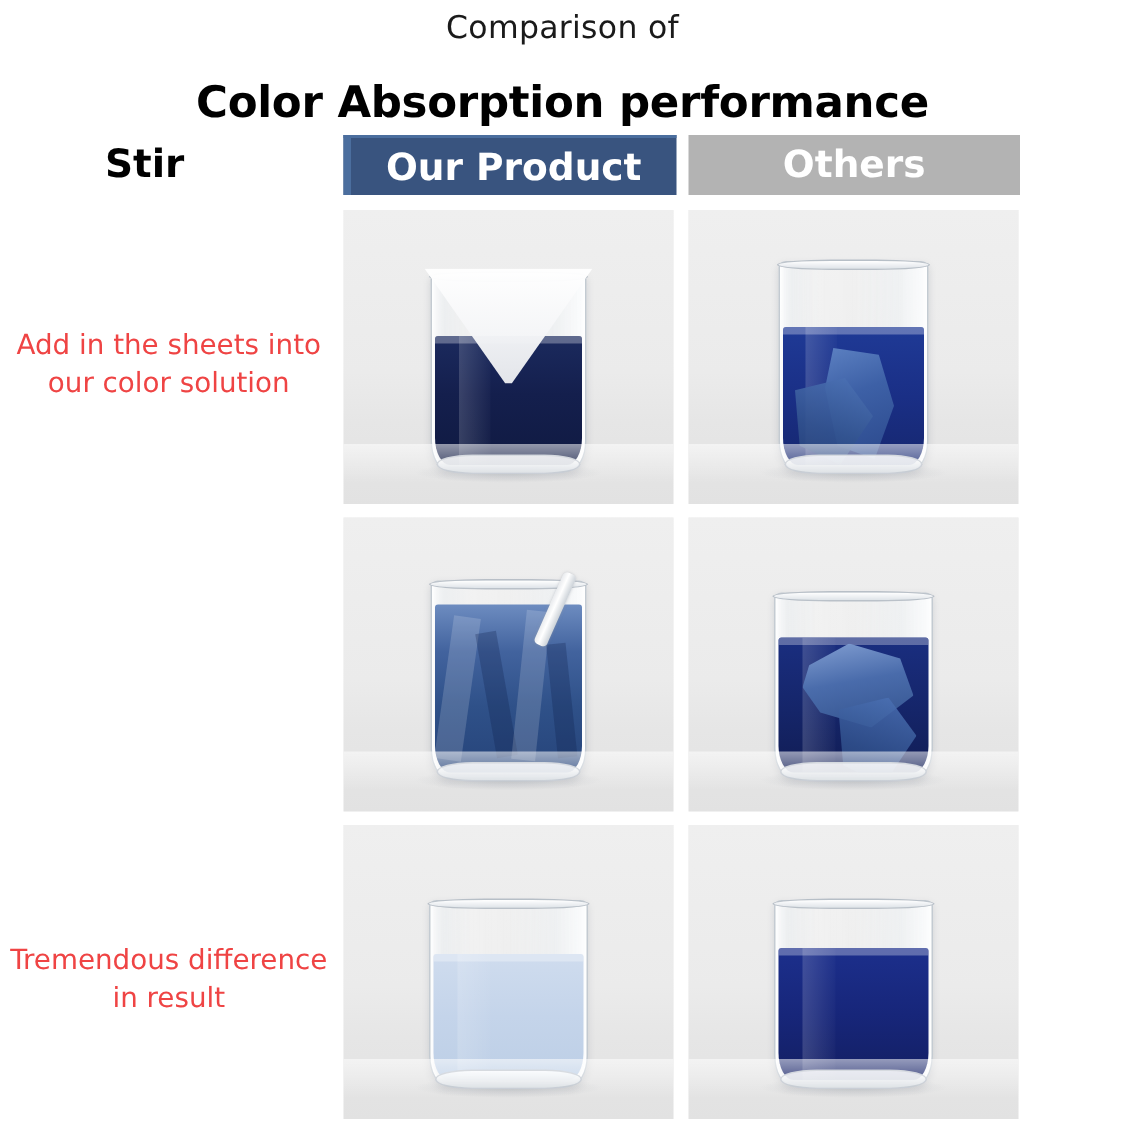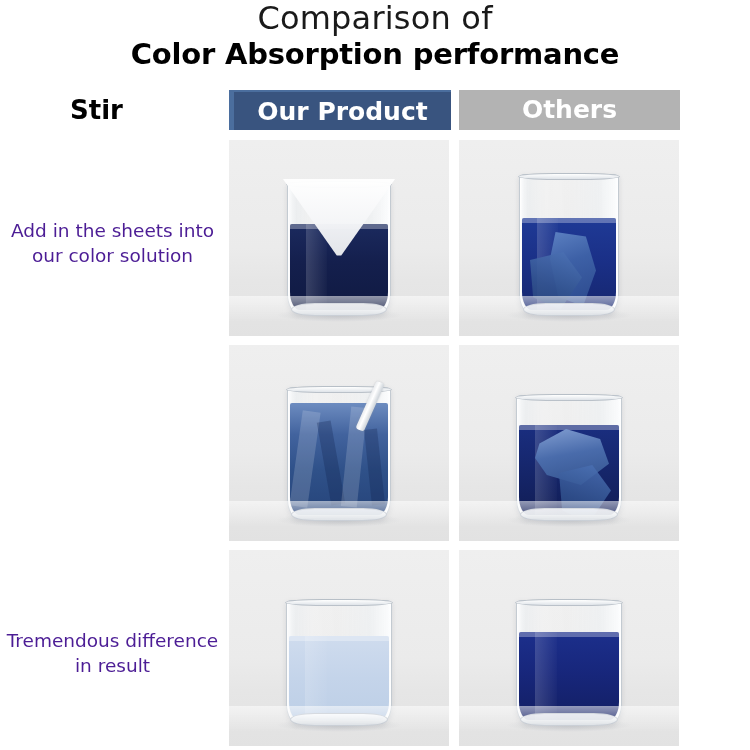--- a/index.html
+++ b/index.html
@@ -16,33 +16,33 @@
     position: relative;
   }
 
   
   .title-block {
     width: 750px;
     text-align: center;
     padding-top: 2px;
   }
   .title-line1 {
-    font-size: 32px;
+    font-size: 21px;
     font-weight: 400;
     line-height: 33px;
     letter-spacing: 0.2px;
     color: #1a1a1a;
   }
   .title-line2 {
     font-size: 29px;
     font-weight: 700;
     line-height: 36px;
     letter-spacing: -0.2px;
     color: #000000;
-    margin-top: 1px;
+    margin-top: 15px;
   }
 
   
   .header-row {
     position: absolute;
     left: 0;
     top: 90px;
     width: 750px;
     height: 42px;
   }
@@ -101,21 +101,21 @@
     top: 0;
     width: 225px;
     height: 205px;
     display: flex;
     align-items: center;
     justify-content: center;
     text-align: center;
     font-size: 18.5px;
     line-height: 25px;
     font-weight: 400;
-    color: #4c1d95;
+    color: #ef4444;
     padding: 0 6px;
     box-sizing: border-box;
   }
   .cell {
     position: absolute;
     top: 0;
     width: 220px;
     height: 196px;
     overflow: hidden;
     background: #ececec;

